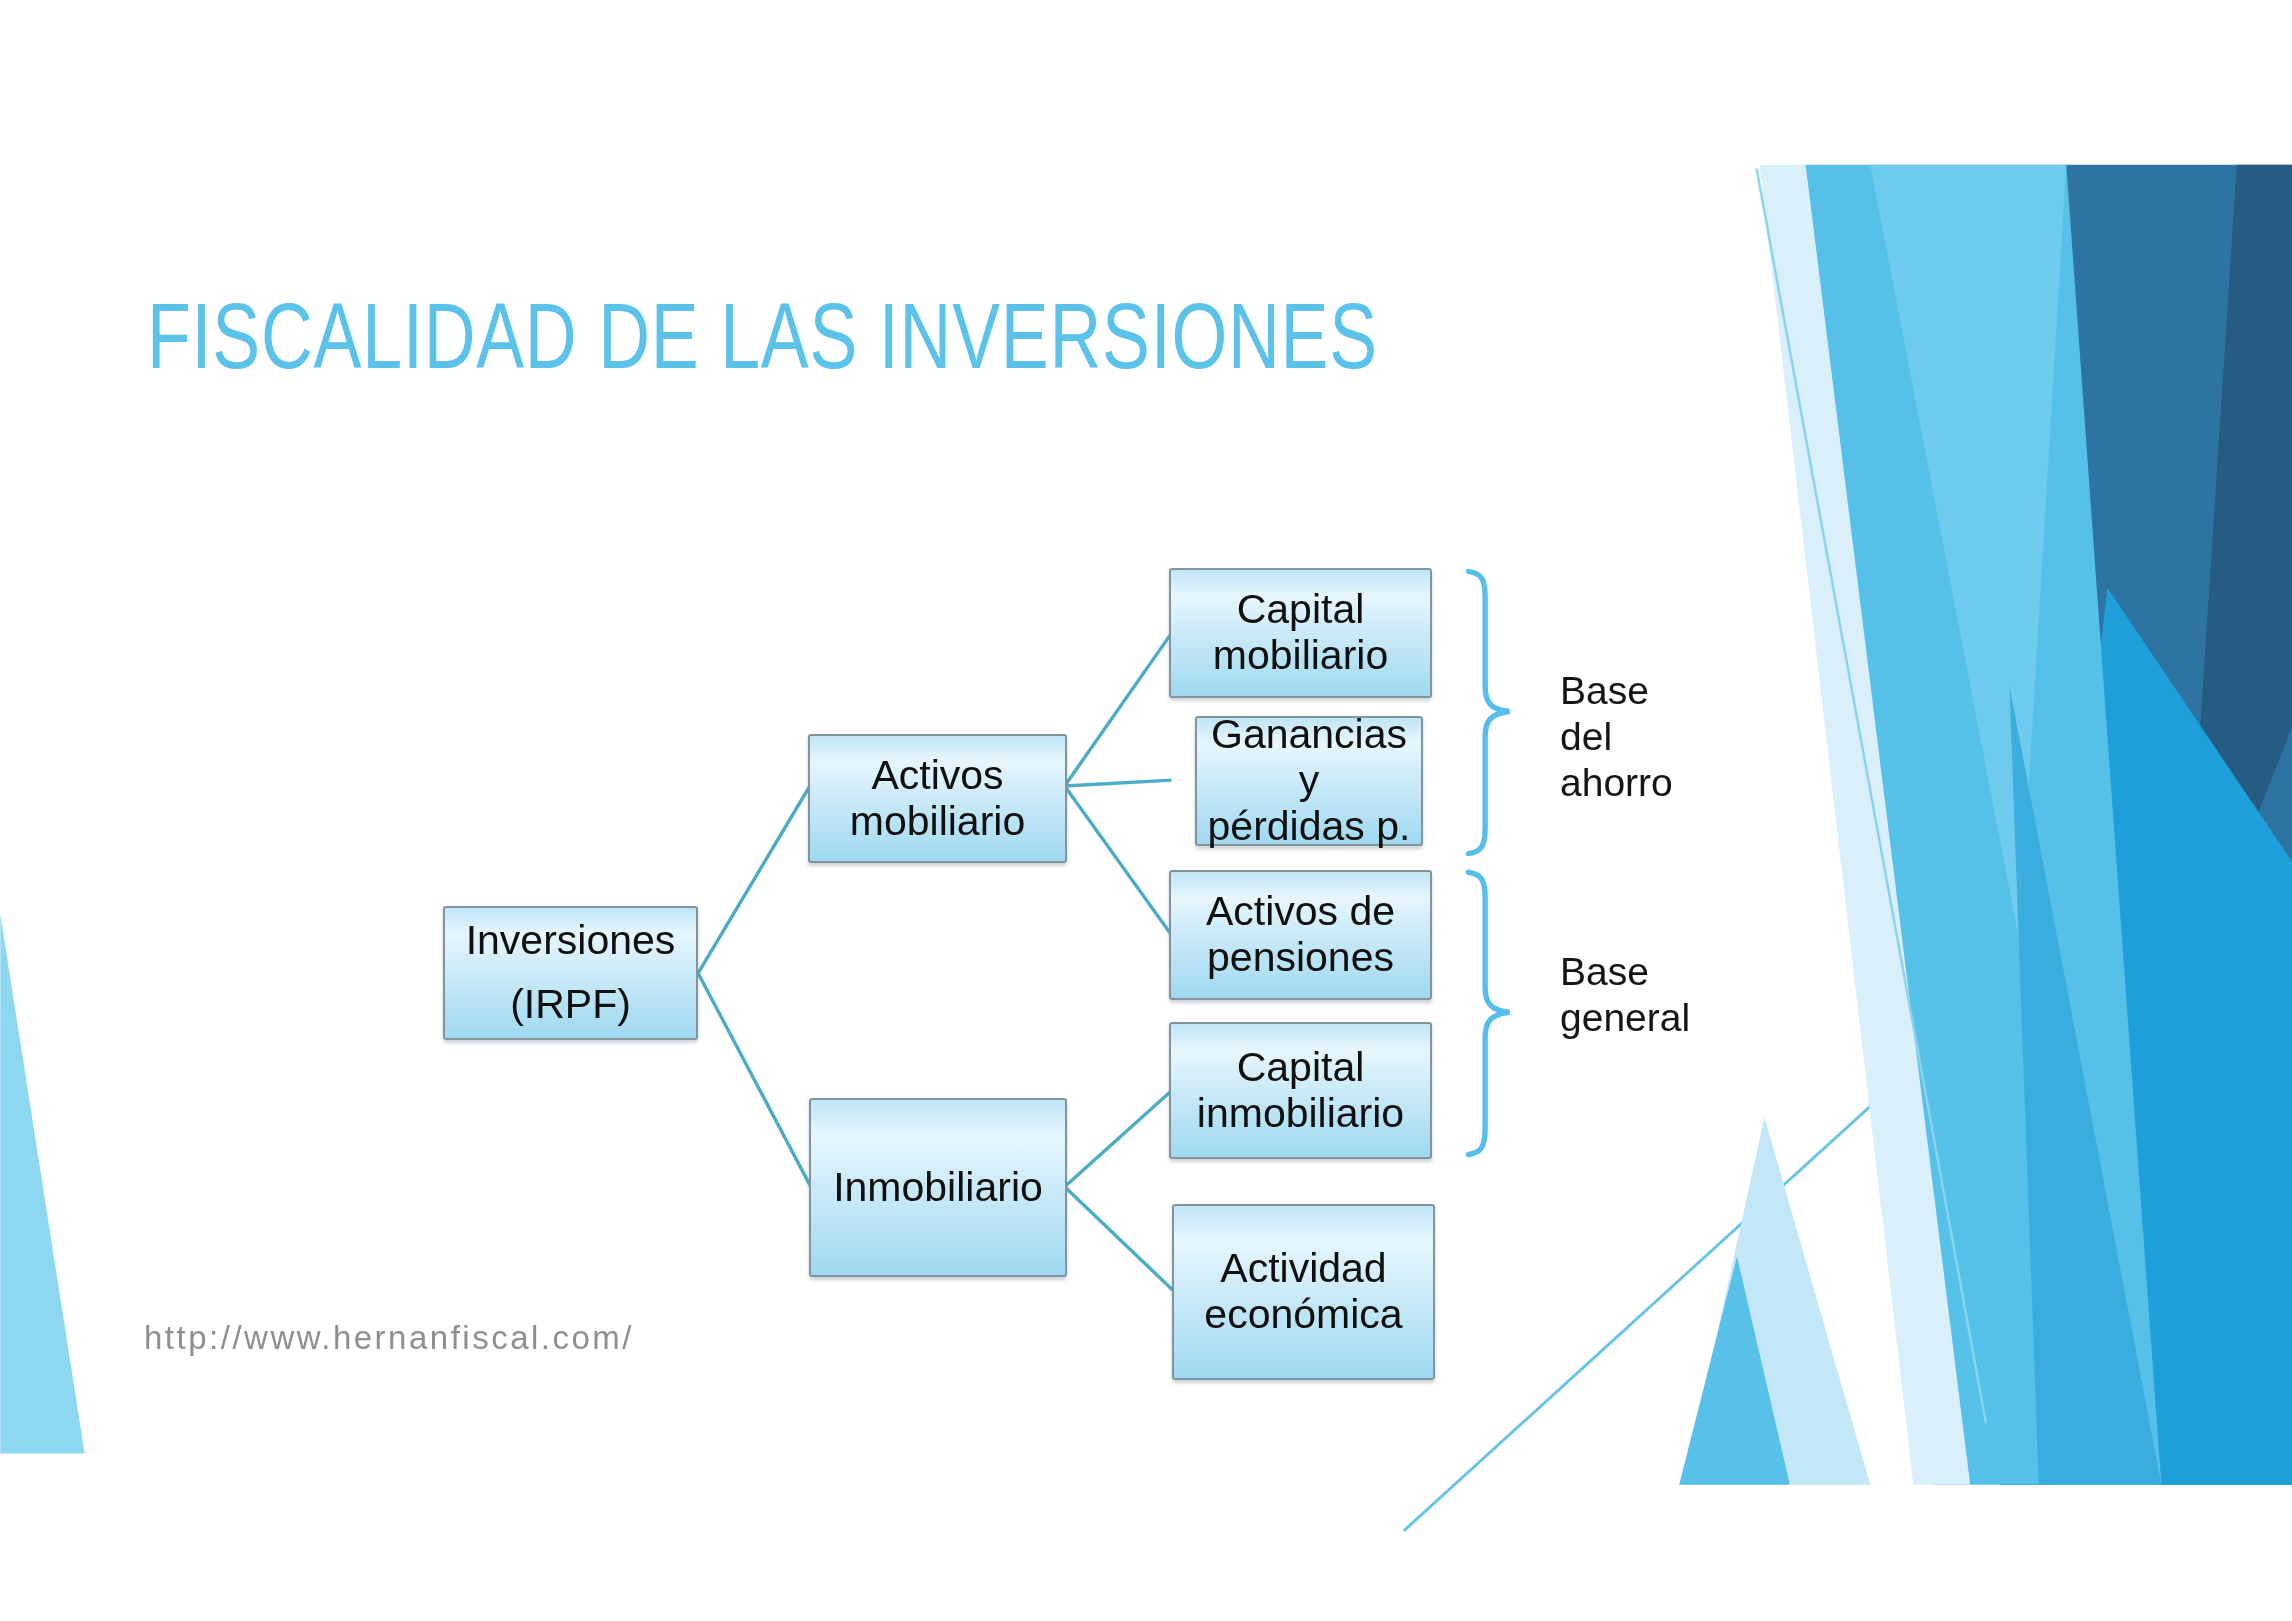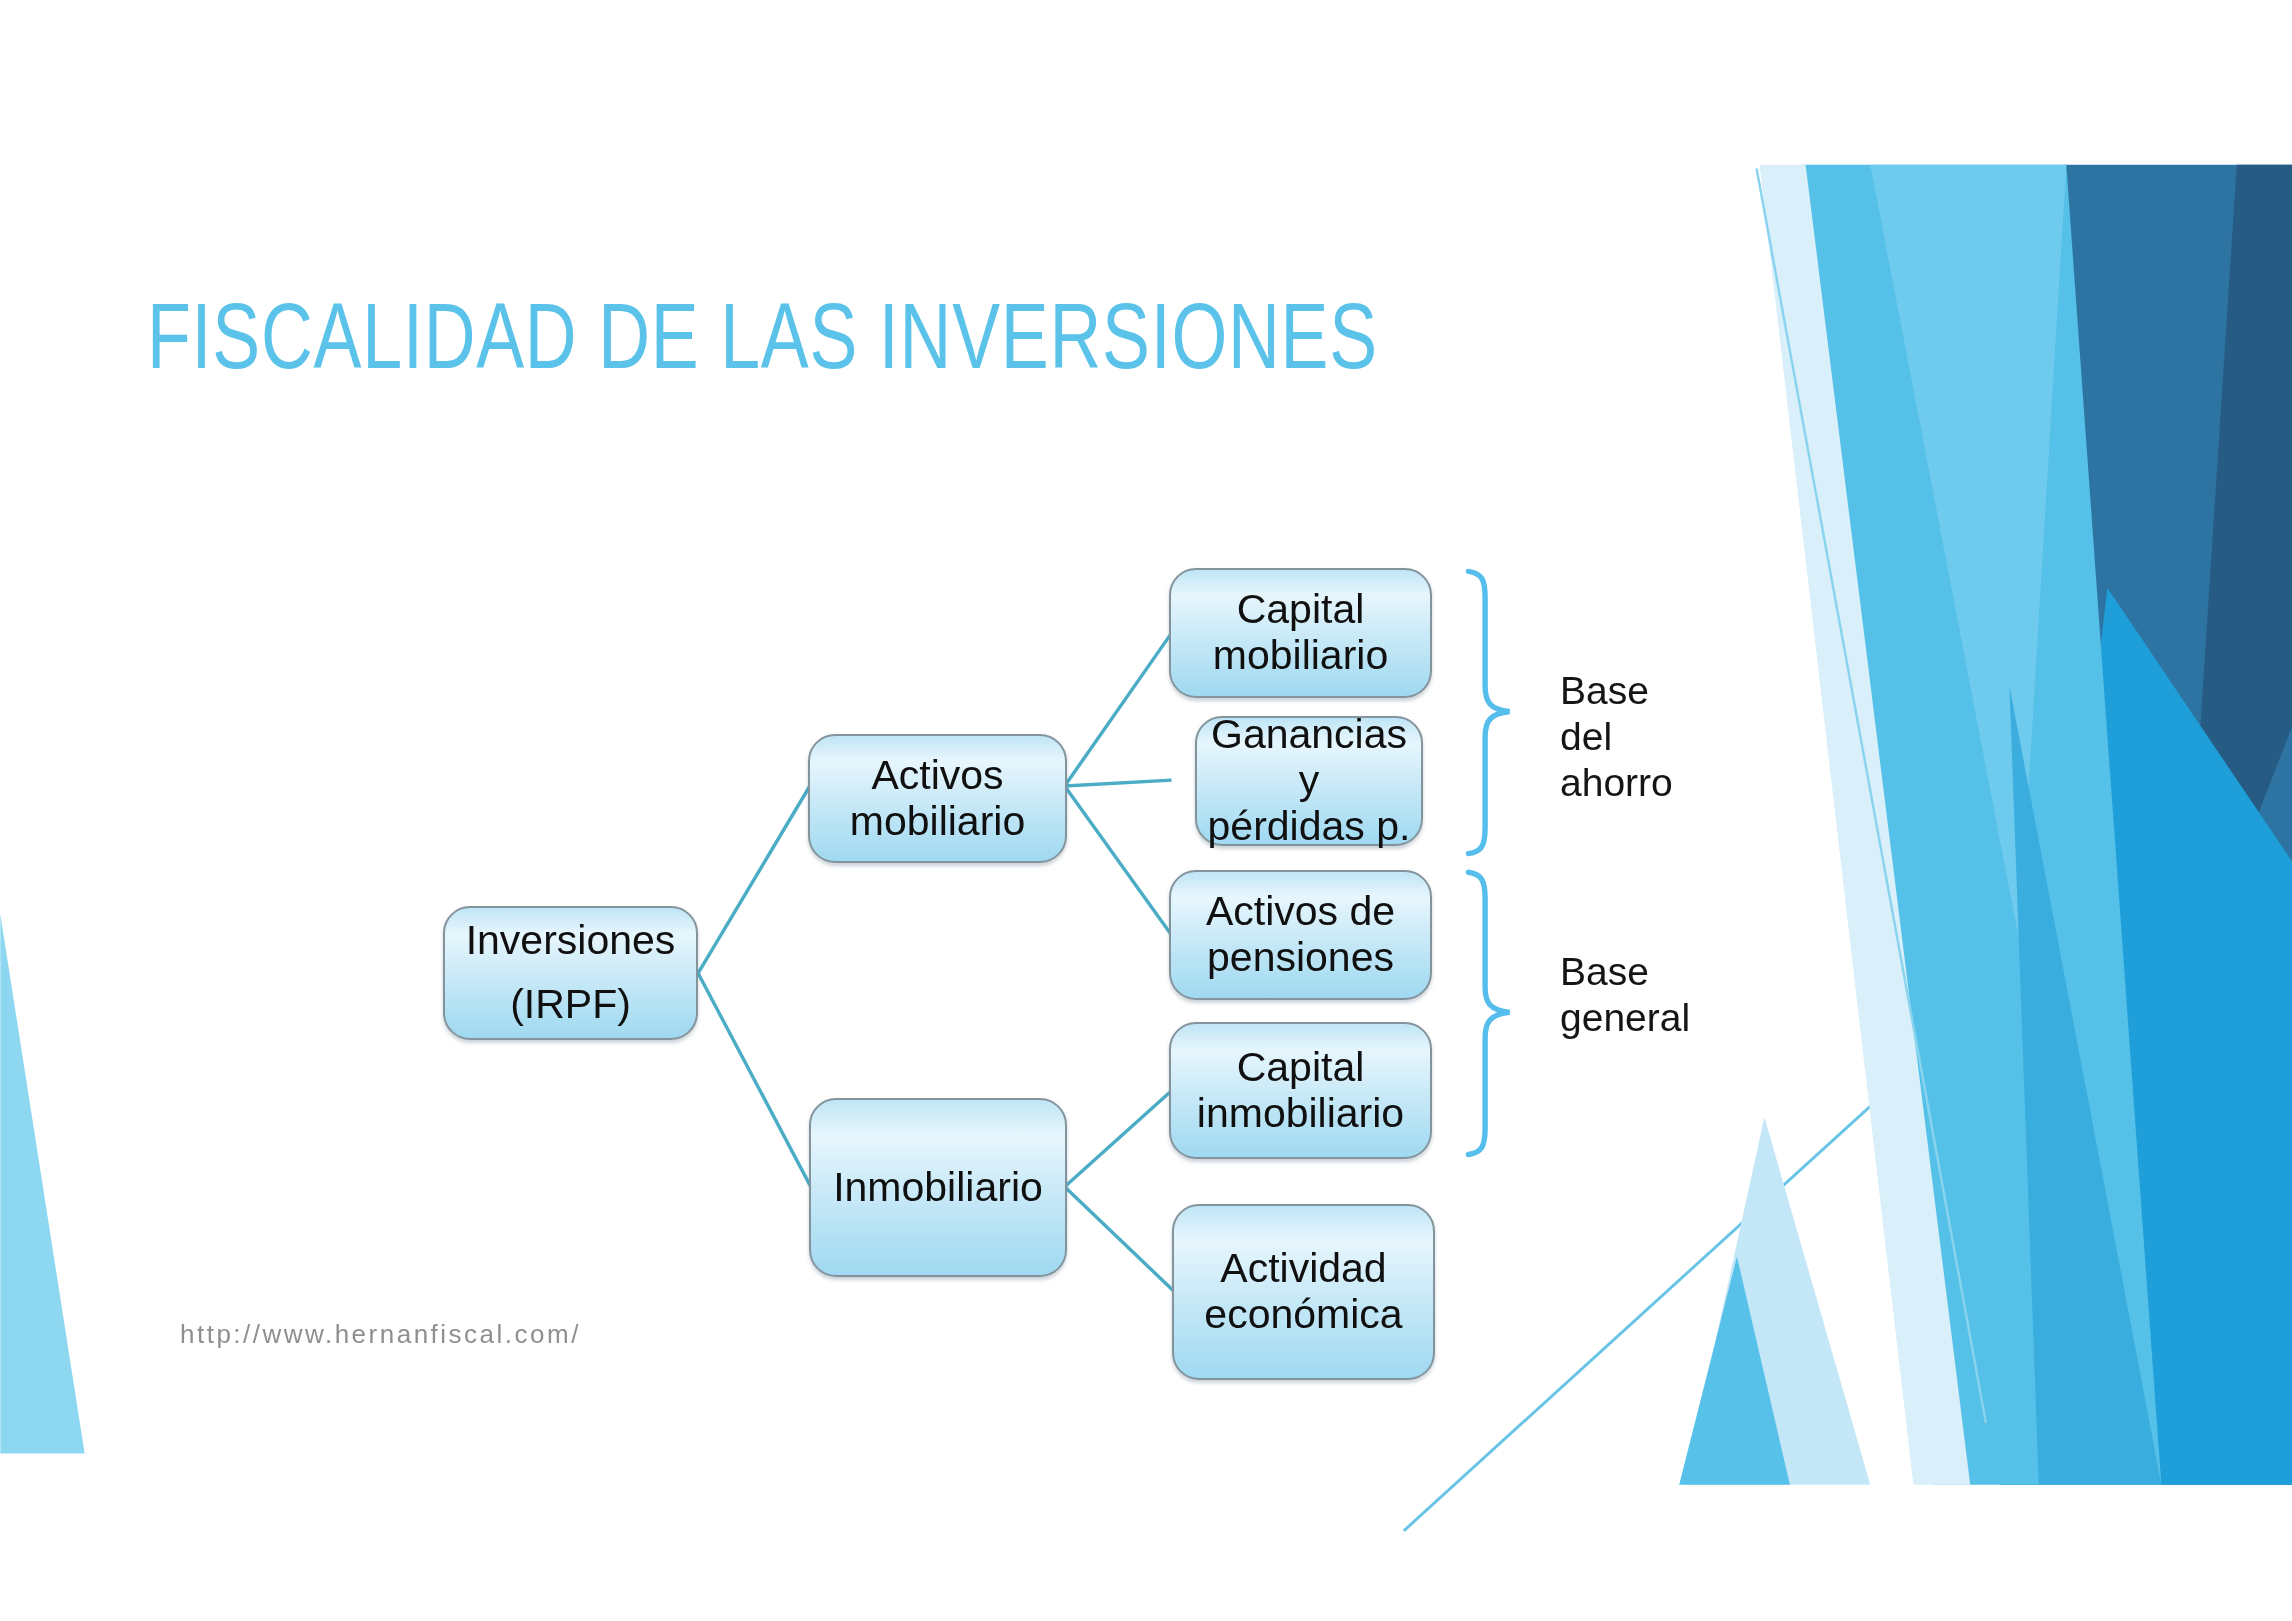--- a/index.html
+++ b/index.html
@@ -10,33 +10,33 @@
   }
   .decor-svg{position:absolute;left:0;top:0;width:2293px;height:1621px;}
   .title{
     position:absolute;left:147px;top:290px;
     font-size:92px;line-height:1;font-weight:400;
     color:#5BC2EA;white-space:nowrap;letter-spacing:1px;
     transform:scaleX(.78);transform-origin:left top;
   }
   .node{
     position:absolute;box-sizing:border-box;
-    border:2px solid #84949C;border-radius:27px;
+    border:2px solid #84949C;border-radius:3px;
     background:linear-gradient(180deg,#BFE5F6 0%,#E7F6FD 20%,#CDEBF8 48%,#9FD9F1 100%);
     box-shadow:0 2.9px 3.9px rgba(110,130,145,.35);
     display:flex;flex-direction:column;justify-content:center;align-items:center;
     text-align:center;color:#101010;font-size:41px;line-height:1.12;
   }
   .node .gap{margin-top:17.6px;}
   .side-label{
     position:absolute;color:#151515;font-size:39px;line-height:46px;
   }
   .footer-url{
     position:absolute;left:144px;top:1319px;
-    font-size:26px;color:#8F8F8F;letter-spacing:2.5px;white-space:nowrap;margin-left:36px;
+    font-size:33px;color:#8F8F8F;letter-spacing:2.5px;white-space:nowrap;
   }
 </style>
 </head>
 <body>
 
 <svg class="decor-svg" viewBox="0 0 2339 1654">
 
   <polygon points="0,933 86,1483 0,1483" fill="#8DD7F1"></polygon>
 
   <line x1="1432" y1="1562" x2="2110" y2="945" stroke="#67C4E7" stroke-width="3"></line>

